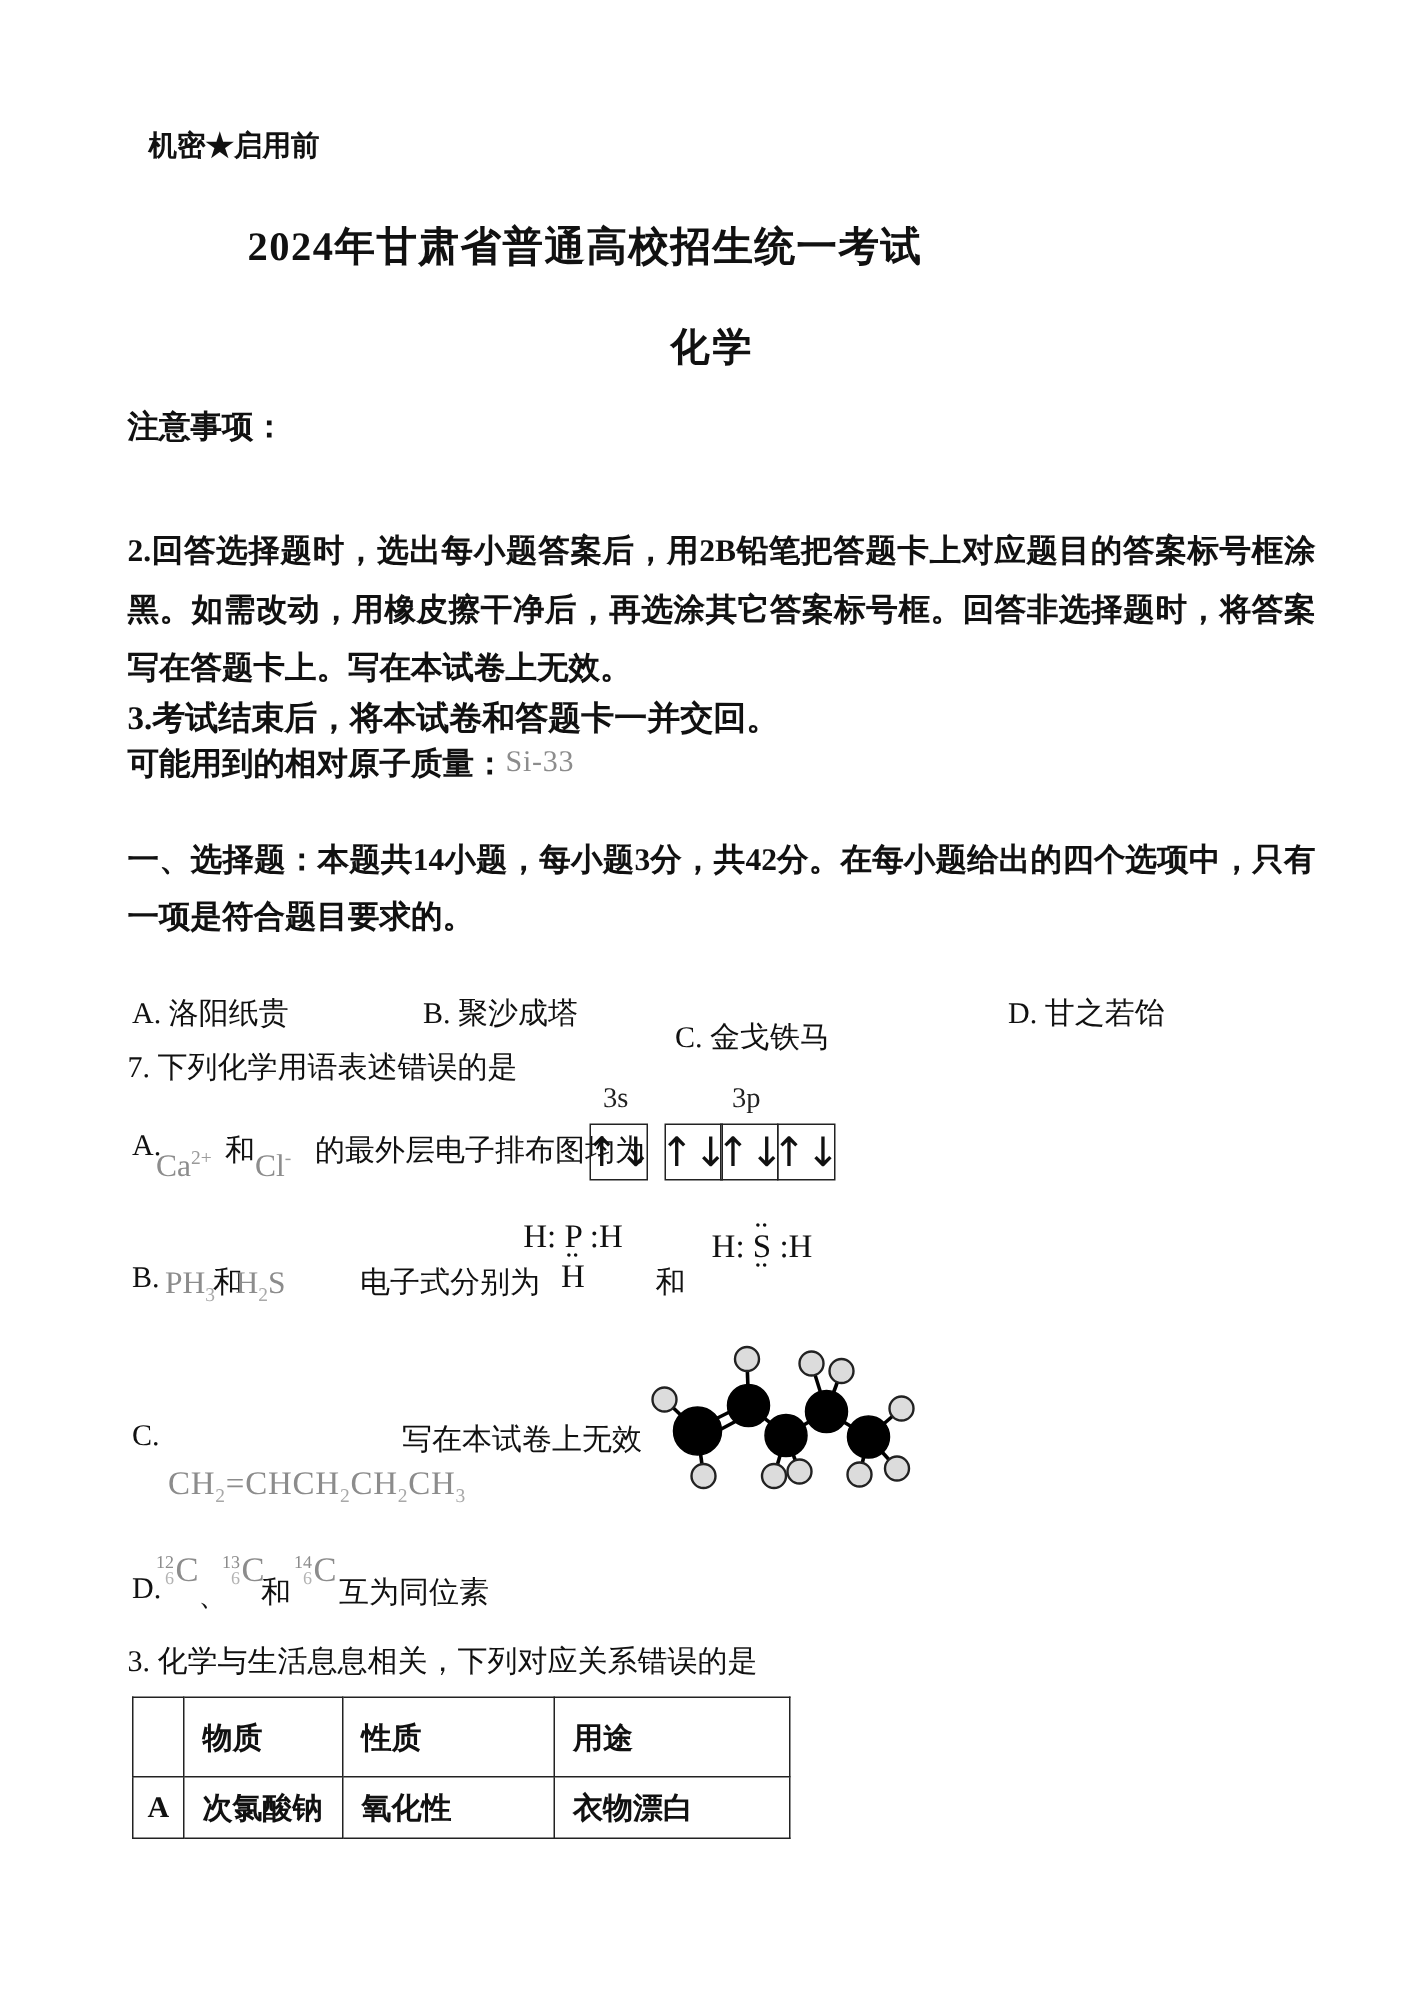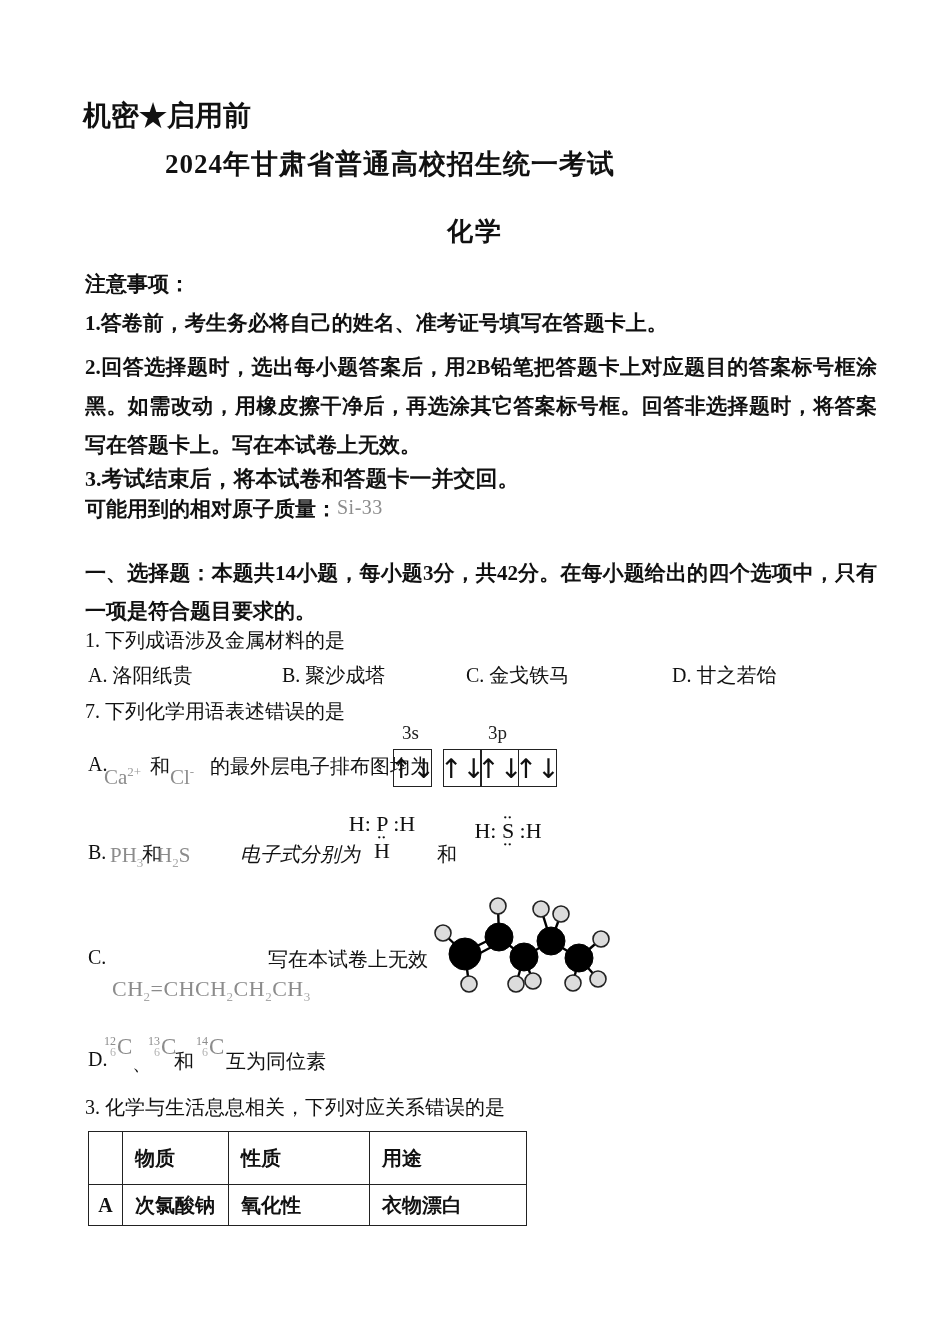--- a/index.html
+++ b/index.html
@@ -2,38 +2,38 @@
 <html><head>
 <meta charset="utf-8">
 <style>
   html,body{margin:0;padding:0;background:#ffffff;}
   #page{
     position:relative;width:950px;height:1344px;background:#ffffff;
     font-family:"Liberation Serif","DejaVu Serif",serif;color:#111111;overflow:hidden;
   }
   .abs{position:absolute;}
   
-  .classified{left:83px;top:84px;font-size:28px;font-weight:700;margin-top:13px;}
+  .classified{left:99px;top:84px;font-size:19px;font-weight:700;}
   .title{left:0;top:146px;width:780px;text-align:center;font-size:27px;font-weight:700;letter-spacing:1px;}
   .subject{left:0;top:214px;width:950px;text-align:center;font-size:26px;font-weight:700;letter-spacing:2px;}
   
   .notice-heading{left:85px;top:270px;font-size:21px;font-weight:700;}
   .notice-1{left:85px;top:309px;font-size:21px;font-weight:700;}
   .notice-2{left:85px;top:348px;width:792px;font-size:21px;font-weight:700;line-height:39px;text-align:justify;}
   .notice-3{left:85px;top:464px;font-size:22px;font-weight:700;}
   .atomic-row{left:85px;top:495px;font-size:21px;}
   .atomic-label{font-weight:700;}
   .atomic-value{color:#8c8c8c;font-size:20px;position:relative;top:-2px;letter-spacing:.5px;}
   
   .section-heading{left:85px;top:554px;width:792px;font-size:21px;font-weight:700;line-height:38px;text-align:justify;font-family:Liberation Serif, serif;}
   
   .stem{font-size:20px;}
   .q1-stem{left:85px;top:627px;}
   .q1-opt{top:662px;font-size:20px;}
-  .q1-a{left:88px;} .q1-b{left:282px;} .q1-c{left:466px;} .q1-d{left:672px;}
+  .q1-a{left:88px;} .q1-b{left:282px;} .q1-c{left:450px;margin-top:16px;} .q1-d{left:672px;}
   .q2-stem{left:85px;top:698px;}
   
   .q2a-label{left:88px;top:753px;font-size:20px;}
   .ion{color:#8c8c8c;font-size:21px;}
   .ion sup{font-size:13px;color:#9a9a9a;}
   .q2a-ion1{left:104px;top:764px;}
   .q2a-conj{left:150px;top:753px;font-size:20px;}
   .q2a-ion2{left:170px;top:764px;}
   .q2a-text{left:210px;top:753px;font-size:20px;}
   .orbital{left:393px;top:722px;width:170px;}
@@ -45,21 +45,21 @@
         font-size:27px;line-height:1;font-family:"DejaVu Sans",sans-serif;}
   .obox-3s{margin-right:11px;}
   .obox-3p + .obox-3p{margin-left:-1.6px;}
   
   .q2b-label{left:88px;top:841px;font-size:20px;}
   .gform{color:#8c8c8c;font-size:21px;}
   .gform sub{font-size:13px;color:#a8a8a8;}
   .q2b-f1{left:110px;top:843px;}
   .q2b-conj{left:142px;top:841px;font-size:20px;}
   .q2b-f2{left:157px;top:843px;}
-  .q2b-text{left:240px;top:841px;font-size:20px;font-style:italic;}
+  .q2b-text{left:240px;top:841px;font-size:20px;}
   .lewis{text-align:center;font-size:22px;line-height:18px;color:#111;}
   .lewis .dots{font-size:14px;line-height:9px;letter-spacing:1px;font-weight:700;}
   .lewis-1{left:336px;top:815px;width:92px;}
   .q2b-conj2{left:437px;top:841px;font-size:20px;}
   .lewis-2{left:460px;top:813px;width:96px;}
   
   .q2c-label{left:88px;top:946px;font-size:20px;}
   .q2c-formula{left:112px;top:976px;color:#8c8c8c;font-size:22px;letter-spacing:.5px;}
   .q2c-formula sub{font-size:13px;color:#a8a8a8;}
   .q2c-text{left:268px;top:946px;font-size:20px;}
@@ -88,31 +88,29 @@
 </head>
 <body>
 
 <div id="page">
 
   <div class="abs classified">机密★启用前</div>
   <div class="abs title">2024年甘肃省普通高校招生统一考试</div>
   <div class="abs subject">化学</div>
 
   <div class="abs notice-heading">注意事项：</div>
-  <div class="abs notice-1">1.答卷前，考生务必将自己的姓名、准考证号填写在答题卡上。</div>
   <div class="abs notice-2">2.回答选择题时，选出每小题答案后，用2B铅笔把答题卡上对应题目的答案标号框涂黑。如需改动，用橡皮擦干净后，再选涂其它答案标号框。回答非选择题时，将答案写在答题卡上。写在本试卷上无效。</div>
   <div class="abs notice-3">3.考试结束后，将本试卷和答题卡一并交回。</div>
 
   <div class="abs atomic-row">
     <span class="atomic-label">可能用到的相对原子质量：</span><span class="atomic-value">Si-33</span>
   </div>
 
   <div class="abs section-heading">一、选择题：本题共14小题，每小题3分，共42分。在每小题给出的四个选项中，只有一项是符合题目要求的。</div>
 
-  <div class="abs stem q1-stem">1. 下列成语涉及金属材料的是</div>
   <span class="abs q1-opt q1-a">A. 洛阳纸贵</span>
   <span class="abs q1-opt q1-b">B. 聚沙成塔</span>
   <span class="abs q1-opt q1-c">C. 金戈铁马</span>
   <span class="abs q1-opt q1-d">D. 甘之若饴</span>
 
   <div class="abs stem q2-stem">7. 下列化学用语表述错误的是</div>
 
   <span class="abs q2a-label">A.</span>
   <span class="abs ion q2a-ion1"><span>Ca</span><sup>2+</sup></span>
   <span class="abs q2a-conj">和</span>

